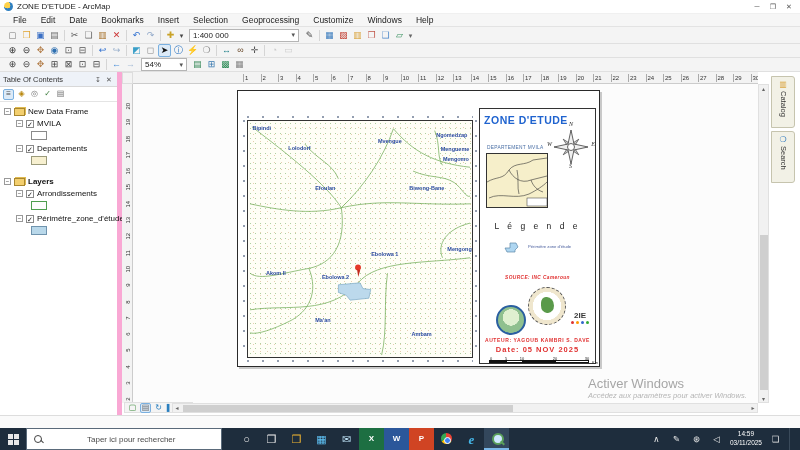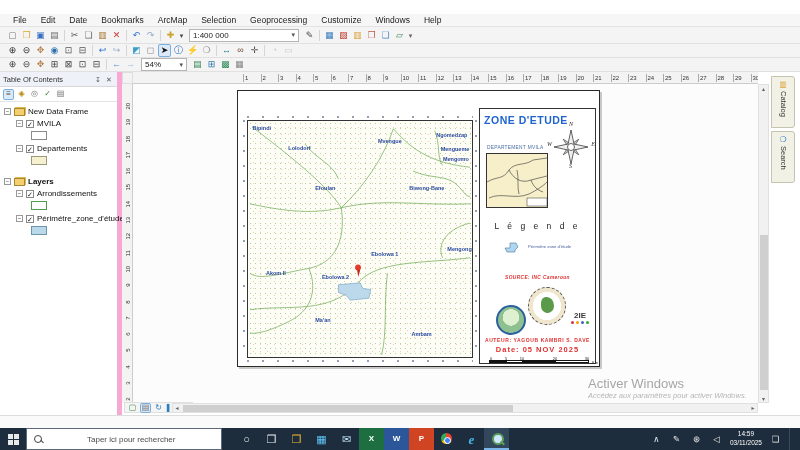--- a/index.html
+++ b/index.html
@@ -155,27 +155,36 @@
   .tray { margin-left:auto; display:flex; align-items:center; gap:7px; padding-right:8px; }
   .tray .tbi { width:13px; height:14px; font-size:8.5px; }
   .clock { text-align:center; font-size:6.5px; line-height:1.35; color:#fff; }
   .showdesk { width:3px; height:22px; border-left:1px solid #3a4a5a; }
 </style>
 </head>
 <body>
 
 <div class="app">
 
+  <div class="titlebar">
+    <span class="appico"></span>
+    <span class="title-text">ZONE D'ETUDE - ArcMap</span>
+    <span class="winctl">
+        <span class="tbi" style="color: rgb(85, 85, 85);">─</span>
+        <span class="tbi" style="color: rgb(85, 85, 85);">❐</span>
+        <span class="tbi" style="color: rgb(85, 85, 85);">✕</span>
+      </span>
+  </div>
 
   <div class="menubar">
       <span class="menu-item">File</span>
       <span class="menu-item">Edit</span>
       <span class="menu-item">Date</span>
       <span class="menu-item">Bookmarks</span>
-      <span class="menu-item">ArcMap</span>
+      <span class="menu-item">Insert</span>
       <span class="menu-item">Selection</span>
       <span class="menu-item">Geoprocessing</span>
       <span class="menu-item">Customize</span>
       <span class="menu-item">Windows</span>
       <span class="menu-item">Help</span>
     </div>
 
   <div class="tbrow tb1">
     <span style="display:flex;align-items:center;gap:1px">
         <span class="tbi" style="color: rgb(119, 119, 119);">▢</span>

